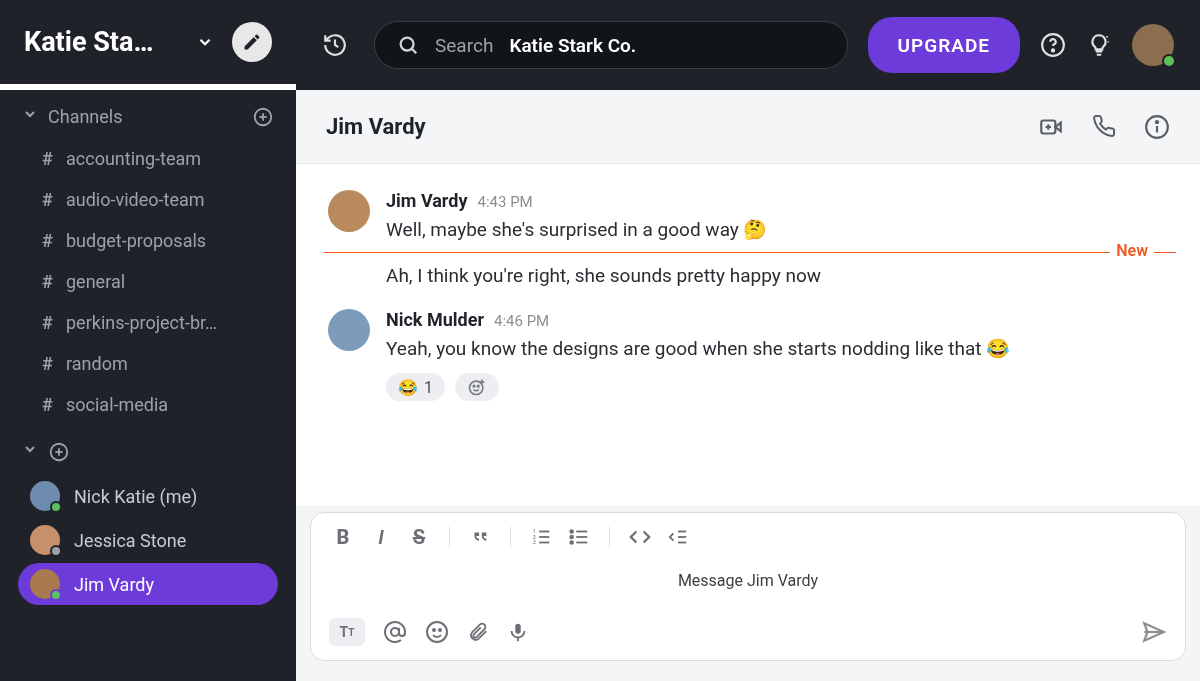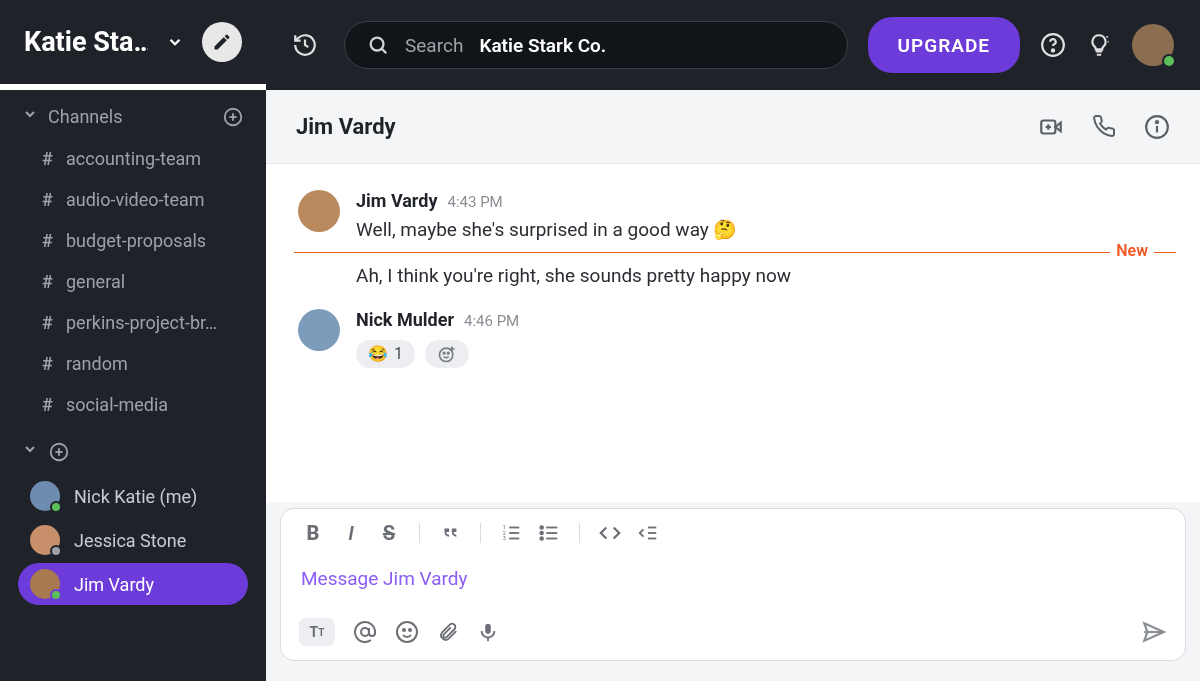--- a/index.html
+++ b/index.html
@@ -3,21 +3,21 @@
 <meta charset="utf-8">
 <style>
   * { box-sizing: border-box; margin: 0; padding: 0; }
   body {
     font-family: -apple-system, BlinkMacSystemFont, "Segoe UI", Roboto, Helvetica, Arial, sans-serif;
     width: 1200px; height: 681px; overflow: hidden;
     display: flex; background: #fff;
   }
   
   .sidebar {
-    width: 266px; background: #1f2329; color: #c8ccd2;
+    width: 296px; background: #1f2329; color: #c8ccd2;
     display: flex; flex-direction: column;
   }
   .ws-header {
     height: 90px; display: flex; align-items: center; padding: 0 24px;
     border-bottom: 6px solid #fff;
   }
   .ws-title {
     font-size: 27px; font-weight: 700; color: #fff; flex: 1;
     white-space: nowrap; overflow: hidden;
   }
@@ -131,21 +131,21 @@
     display: flex; align-items: center; gap: 10px; padding: 12px 18px 6px;
     color: #6c6f75;
   }
   .fmt-bar .sep { width: 1px; height: 20px; background: #d8dbe0; margin: 0 6px; }
   .fmt-bar .btn { width: 28px; display: flex; justify-content: center; }
   .fmt-bar .btn.b { font-weight: 800; font-size: 20px; }
   .fmt-bar .btn.i { font-style: italic; font-size: 20px; font-weight: 600; }
   .fmt-bar .btn.s { text-decoration: line-through; font-size: 20px; font-weight: 700; }
 
   .composer-input {
-    padding: 16px 20px 18px; font-size: 19px; color: #8b5cf6;
+    padding: 16px 20px 18px; font-size: 16px; color: #404040; text-align: center;
   }
   .composer-actions {
     display: flex; align-items: center; padding: 10px 18px 14px; gap: 18px;
     color: #6c6f75;
   }
   .composer-actions .spacer { flex: 1; }
   .tt-toggle {
     width: 36px; height: 28px; border-radius: 6px; background: #eceef1;
     display: flex; align-items: center; justify-content: center; font-weight: 700;
   }
@@ -340,20 +340,21 @@
 
     <div class="msg-text msg-follow">Ah, I think you're right, she sounds pretty happy now</div>
 
     <div class="msg" style="margin-top:10px;">
       <div class="avatar alt"></div>
       <div class="msg-body">
         <div class="msg-head">
           <span class="msg-author">Nick Mulder</span>
           <span class="msg-time">4:46 PM</span>
         </div>
+        <div class="msg-text">Yeah, you know the designs are good when she starts nodding like that 😂</div>
         <div class="reactions">
           <span class="reaction">
             <span>😂</span>
             <span>1</span>
           </span>
           <span class="reaction add">
             <svg width="20" height="20" viewBox="0 0 24 24" fill="none" stroke="currentColor" stroke-width="2">
                 <circle cx="11" cy="13" r="8"></circle>
                 <circle cx="8.5" cy="11" r="1" fill="currentColor"></circle>
                 <circle cx="13.5" cy="11" r="1" fill="currentColor"></circle>

